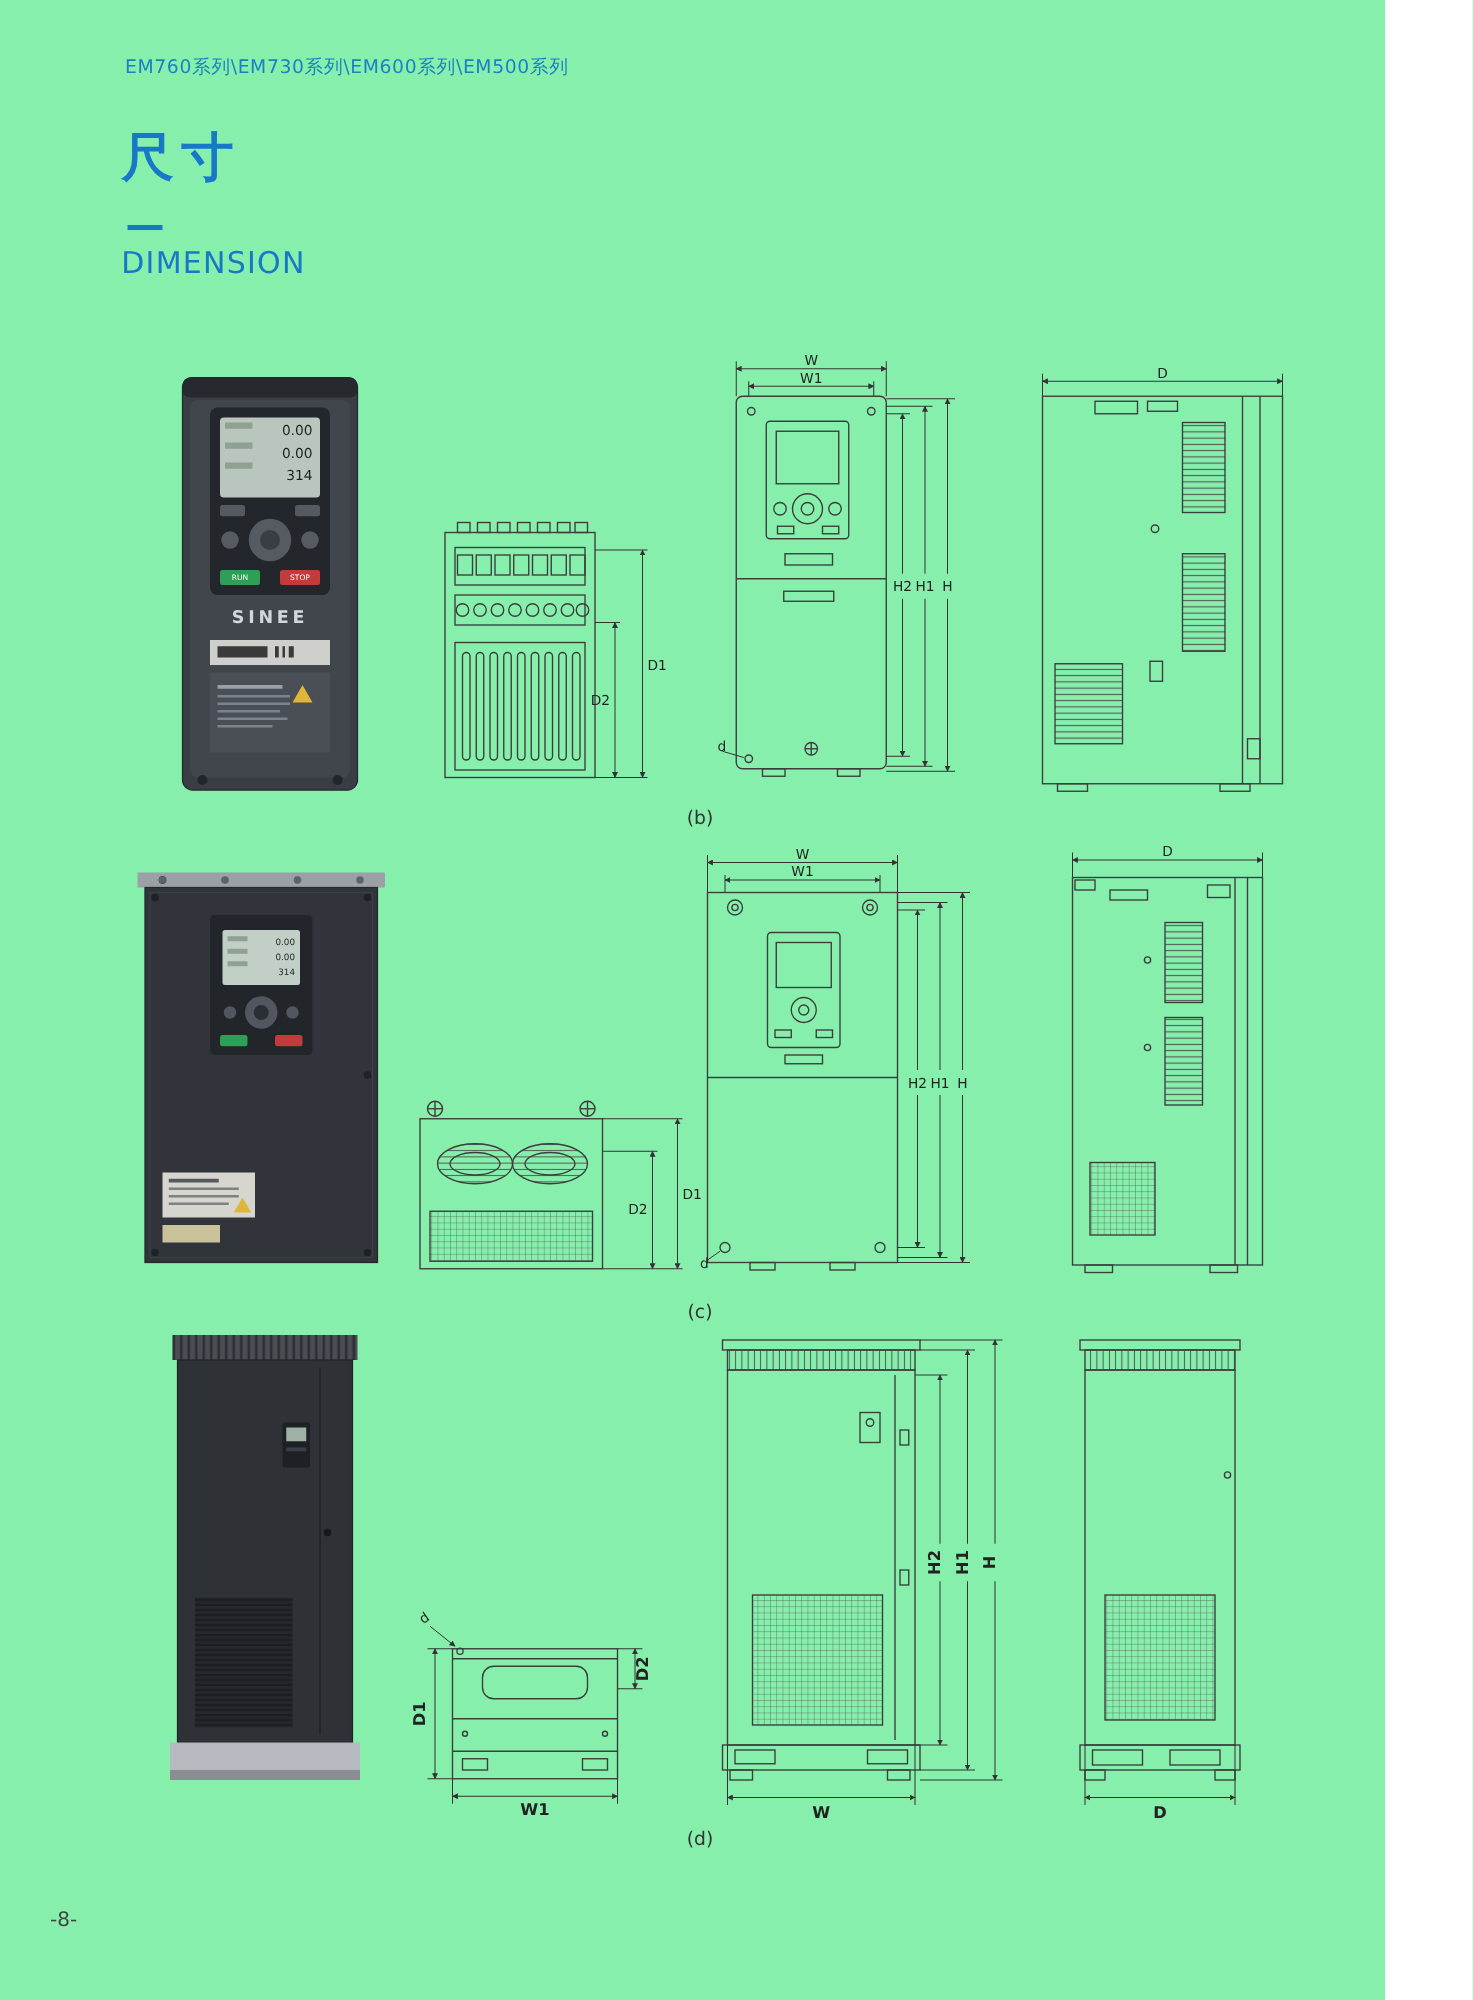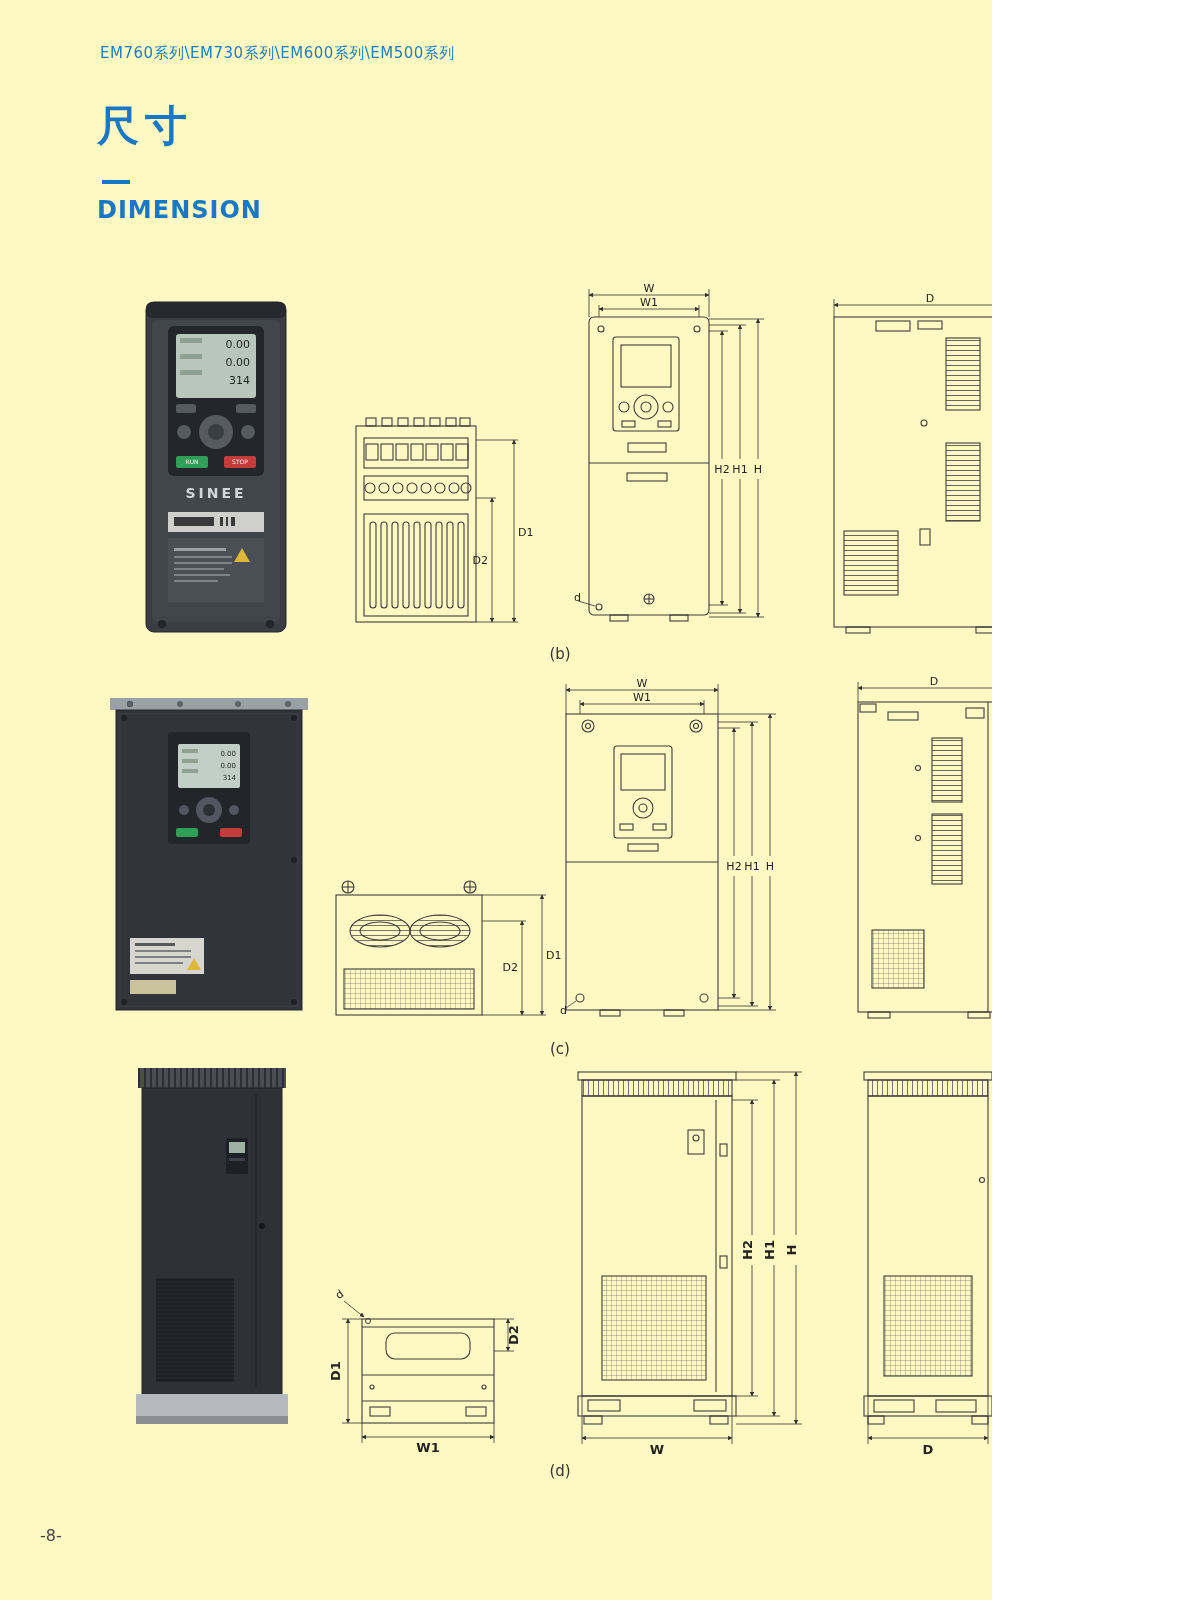--- a/index.html
+++ b/index.html
@@ -1,22 +1,22 @@
 <!DOCTYPE html>
 <html><head>
 <meta charset="utf-8">
 <style>
   html,body{margin:0;padding:0;background:#fff;}
-  .page{position:relative;width:992px;height:1600px;background:#fef9c3;overflow:hidden;
+  .page{position:relative;width:1108px;height:1600px;background:#86efac;overflow:hidden;
         font-family:"DejaVu Sans","Liberation Sans",sans-serif;}
   .abs{position:absolute;}
   .header-series{position:absolute;left:100px;top:44px;color:#1b80c4;font-size:15px;letter-spacing:.5px;}
   .title-cn{position:absolute;left:97px;top:98px;color:#1878c8;font-size:42px;font-weight:bold;letter-spacing:6px;}
   .title-underline{position:absolute;left:102px;top:180px;width:28px;height:4px;background:#1878c8;}
-  .title-en{position:absolute;left:97px;top:196px;color:#1878c8;font-size:24px;font-weight:bold;letter-spacing:1px;}
+  .title-en{position:absolute;left:97px;top:196px;color:#1878c8;font-size:24px;font-weight:normal;letter-spacing:1px;}
   .caption{position:absolute;width:60px;text-align:center;font-size:15px;color:#333;}
   .page-number{position:absolute;left:40px;top:1526px;font-size:16px;color:#444;}
   svg{overflow:visible;}
   svg text{font-family:"DejaVu Sans","Liberation Sans",sans-serif;fill:#222;}
   .dim{font-size:11px;}
   .dimb{font-size:13px;font-weight:bold;}
   .lcd{font-size:11px;fill:#1d241f;}
   .lcds{font-size:7px;fill:#1d241f;}
   .btn{font-size:6px;fill:#f2fff2;}
   .brand{font-size:14px;font-weight:bold;fill:#d2d6db;letter-spacing:3px;}

